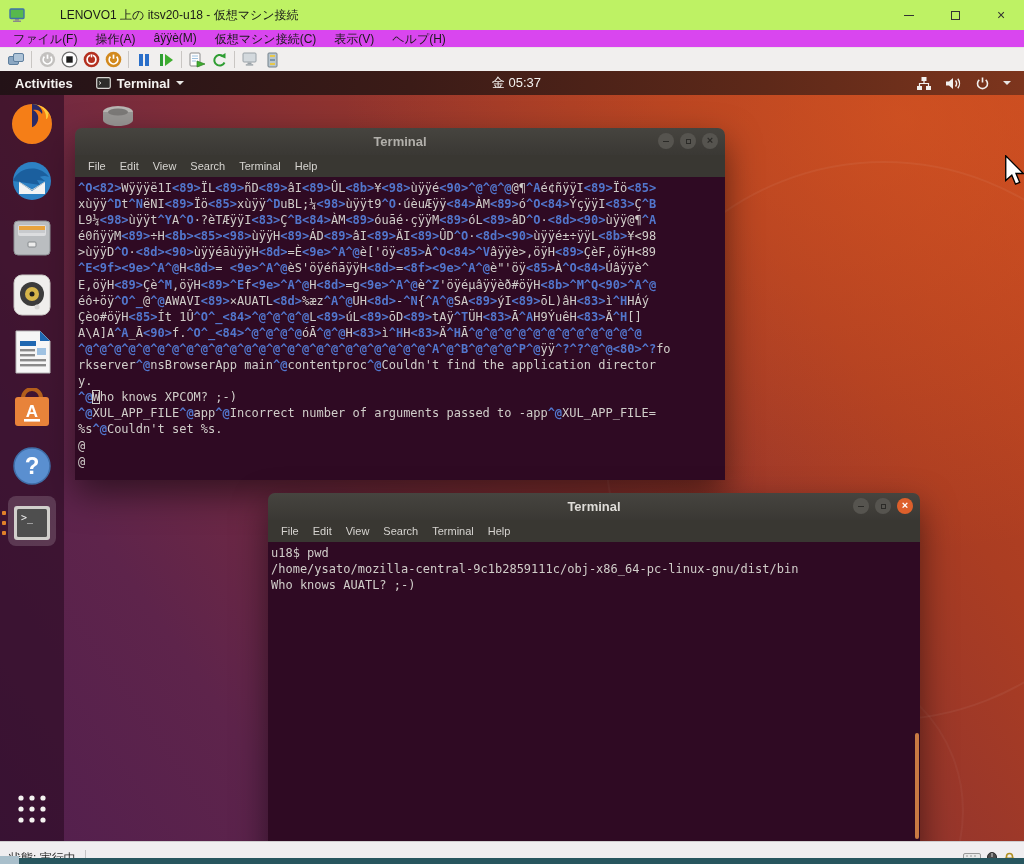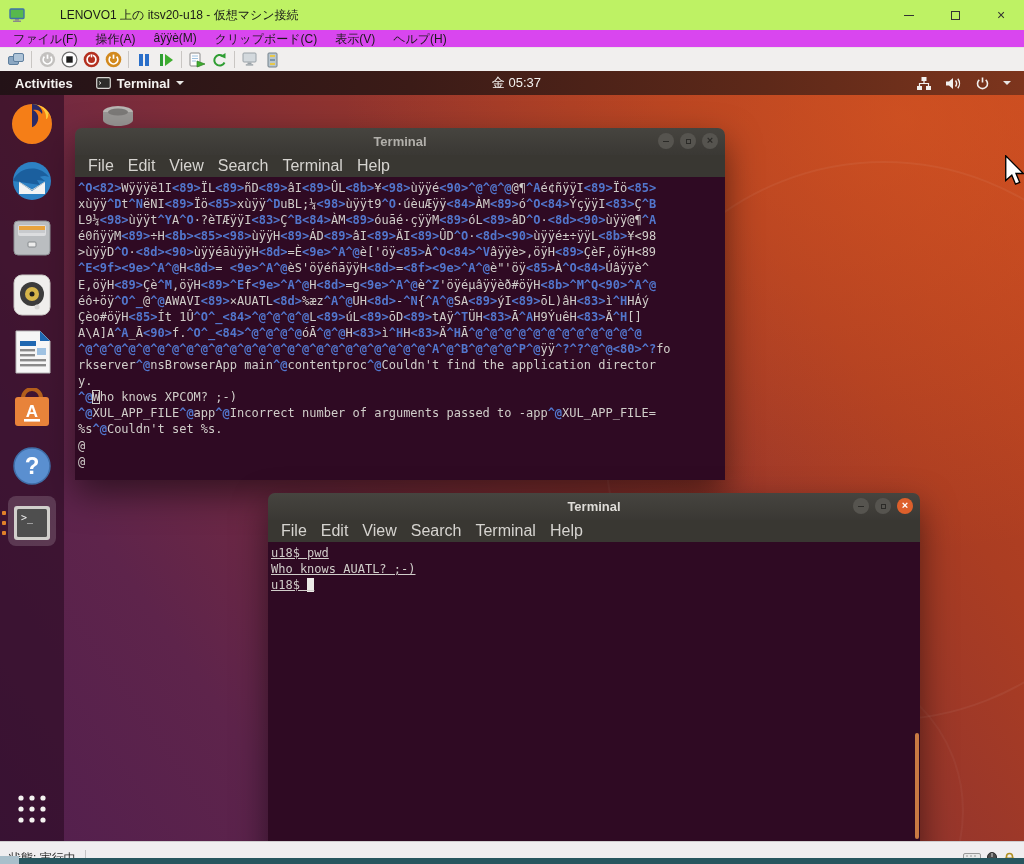--- a/index.html
+++ b/index.html
@@ -57,30 +57,30 @@
   .t-unfocused .term-title { color:#b2b0ab; }
   .t-focused  .term-title { color:#dfddd9; }
   .term-btns { position:absolute; right:7px; top:5px; display:flex; gap:6px; }
   .term-btn { width:16px; height:16px; border-radius:50%; background:#56544f; color:#2b2a27;
     display:flex; align-items:center; justify-content:center; font-size:10px; line-height:1; }
   .term-btn .mini { width:6px; height:1px; background:#2b2a27; }
   .term-btn .maxi { width:5px; height:5px; border:1px solid #2b2a27; }
   .term-btn.close-on { background:#dd5f2b; color:#fff; }
   .term-btn.close-on .x, .term-btn .x { font-size:11px; margin-top:-1px; }
   .term-menu { height:22px; background:#393732; display:flex; align-items:center; padding-left:6px; }
-  .term-menu span { color:#d6d4d0; font-size:16px; padding:0 7px; }
+  .term-menu span { color:#d6d4d0; font-size:11px; padding:0 7px; }
   .term-body { background:#2f0a23; font-family:"DejaVu Sans Mono", monospace; font-size:12px;
     line-height:16.1px; color:#d0cdc9; white-space:pre; overflow:hidden; padding:3px 0 0 3px; position:relative; }
   .ctrl { color:#5276cc; font-weight:bold; }
   .cur-h { box-shadow:inset 0 0 0 1px #d0cdc9; }
   .cur-b { background:#eceae7; color:#2f0a23; }
   .t1 { left:75px; top:57px; width:650px; z-index:2; }
   .t1 .term-body { height:303px; }
   .t2 { left:268px; top:422px; width:652px; z-index:3; }
-  .t2 .term-body { height:321px;text-decoration:underline; }
+  .t2 .term-body { height:321px; }
   .scroll-thumb { position:absolute; right:1px; top:240px; width:4px; height:106px; background:#c97a43; border-radius:2px; z-index:4; }
   
   .trash { position:absolute; left:98px; top:33px; z-index:1; }
   
   .cursor { position:absolute; left:1004px; top:84px; z-index:9; }
   
   .vm-statusbar { position:absolute; left:0; top:841px; width:1024px; height:34px; background:#f0eef0;
     border-top:1px solid #cfcdcf; display:flex; align-items:center; font-size:12px; color:#2a2a2a; }
   .status-text { padding:0 9px; height:17px; display:flex; align-items:center; border-right:1px solid #c4c2c4; }
   .status-icons { margin-left:auto; display:flex; align-items:center; gap:6px; padding-right:8px; }
@@ -107,21 +107,21 @@
     <div class="vm-winbtn">
         <span class="glyph-close">×</span>
       </div>
   </div>
 </div>
 
 <div class="vm-menubar">
     <span class="vm-menu-item">ファイル(F)</span>
     <span class="vm-menu-item">操作(A)</span>
     <span class="vm-menu-item">âÿÿè(M)</span>
-    <span class="vm-menu-item">クリップボード(C)</span>
+    <span class="vm-menu-item">仮想マシン接続(C)</span>
     <span class="vm-menu-item">表示(V)</span>
     <span class="vm-menu-item">ヘルプ(H)</span>
   </div>
 
 <div class="vm-toolbar">
   <div class="tb-btn">
     <svg width="17" height="13" viewBox="0 0 17 13">
       <rect x="0.5" y="3.5" width="10" height="8" rx="1.5" fill="#8ba7c2" stroke="#5f7f9e"></rect>
       <rect x="5.5" y="0.5" width="10" height="8" rx="1.5" fill="#aec4d8" stroke="#5f7f9e"></rect>
     </svg>
@@ -373,21 +373,21 @@
       </div>
     </div>
     <div class="term-menu">
         <span>File</span>
         <span>Edit</span>
         <span>View</span>
         <span>Search</span>
         <span>Terminal</span>
         <span>Help</span>
       </div>
-    <div class="term-body"><div><span>u18$ pwd</span></div><div><span>Who knows AUATL? ;-)</span></div><div><span>u18$ </span><span class="cur-b">&nbsp;</span></div></div>
+    <div class="term-body"><div><span>u18$ pwd</span></div><div><span>/home/ysato/mozilla-central-9c1b2859111c/obj-x86_64-pc-linux-gnu/dist/bin</span></div><div><span>Who knows AUATL? ;-)</span></div></div>
     <div class="scroll-thumb"></div>
   </div>
 
   <svg class="cursor" width="22" height="32" viewBox="0 0 13 19">
     <path d="M1 0.5 L1 15.2 L4.6 12 L6.8 17.3 L9.3 16.2 L7.1 11 L11.5 11 Z" fill="#ffffff" stroke="#000000" stroke-width="0.8"></path>
   </svg>
 </div>
 
 <div class="vm-statusbar">
   <span class="status-text">状態: 実行中</span>

